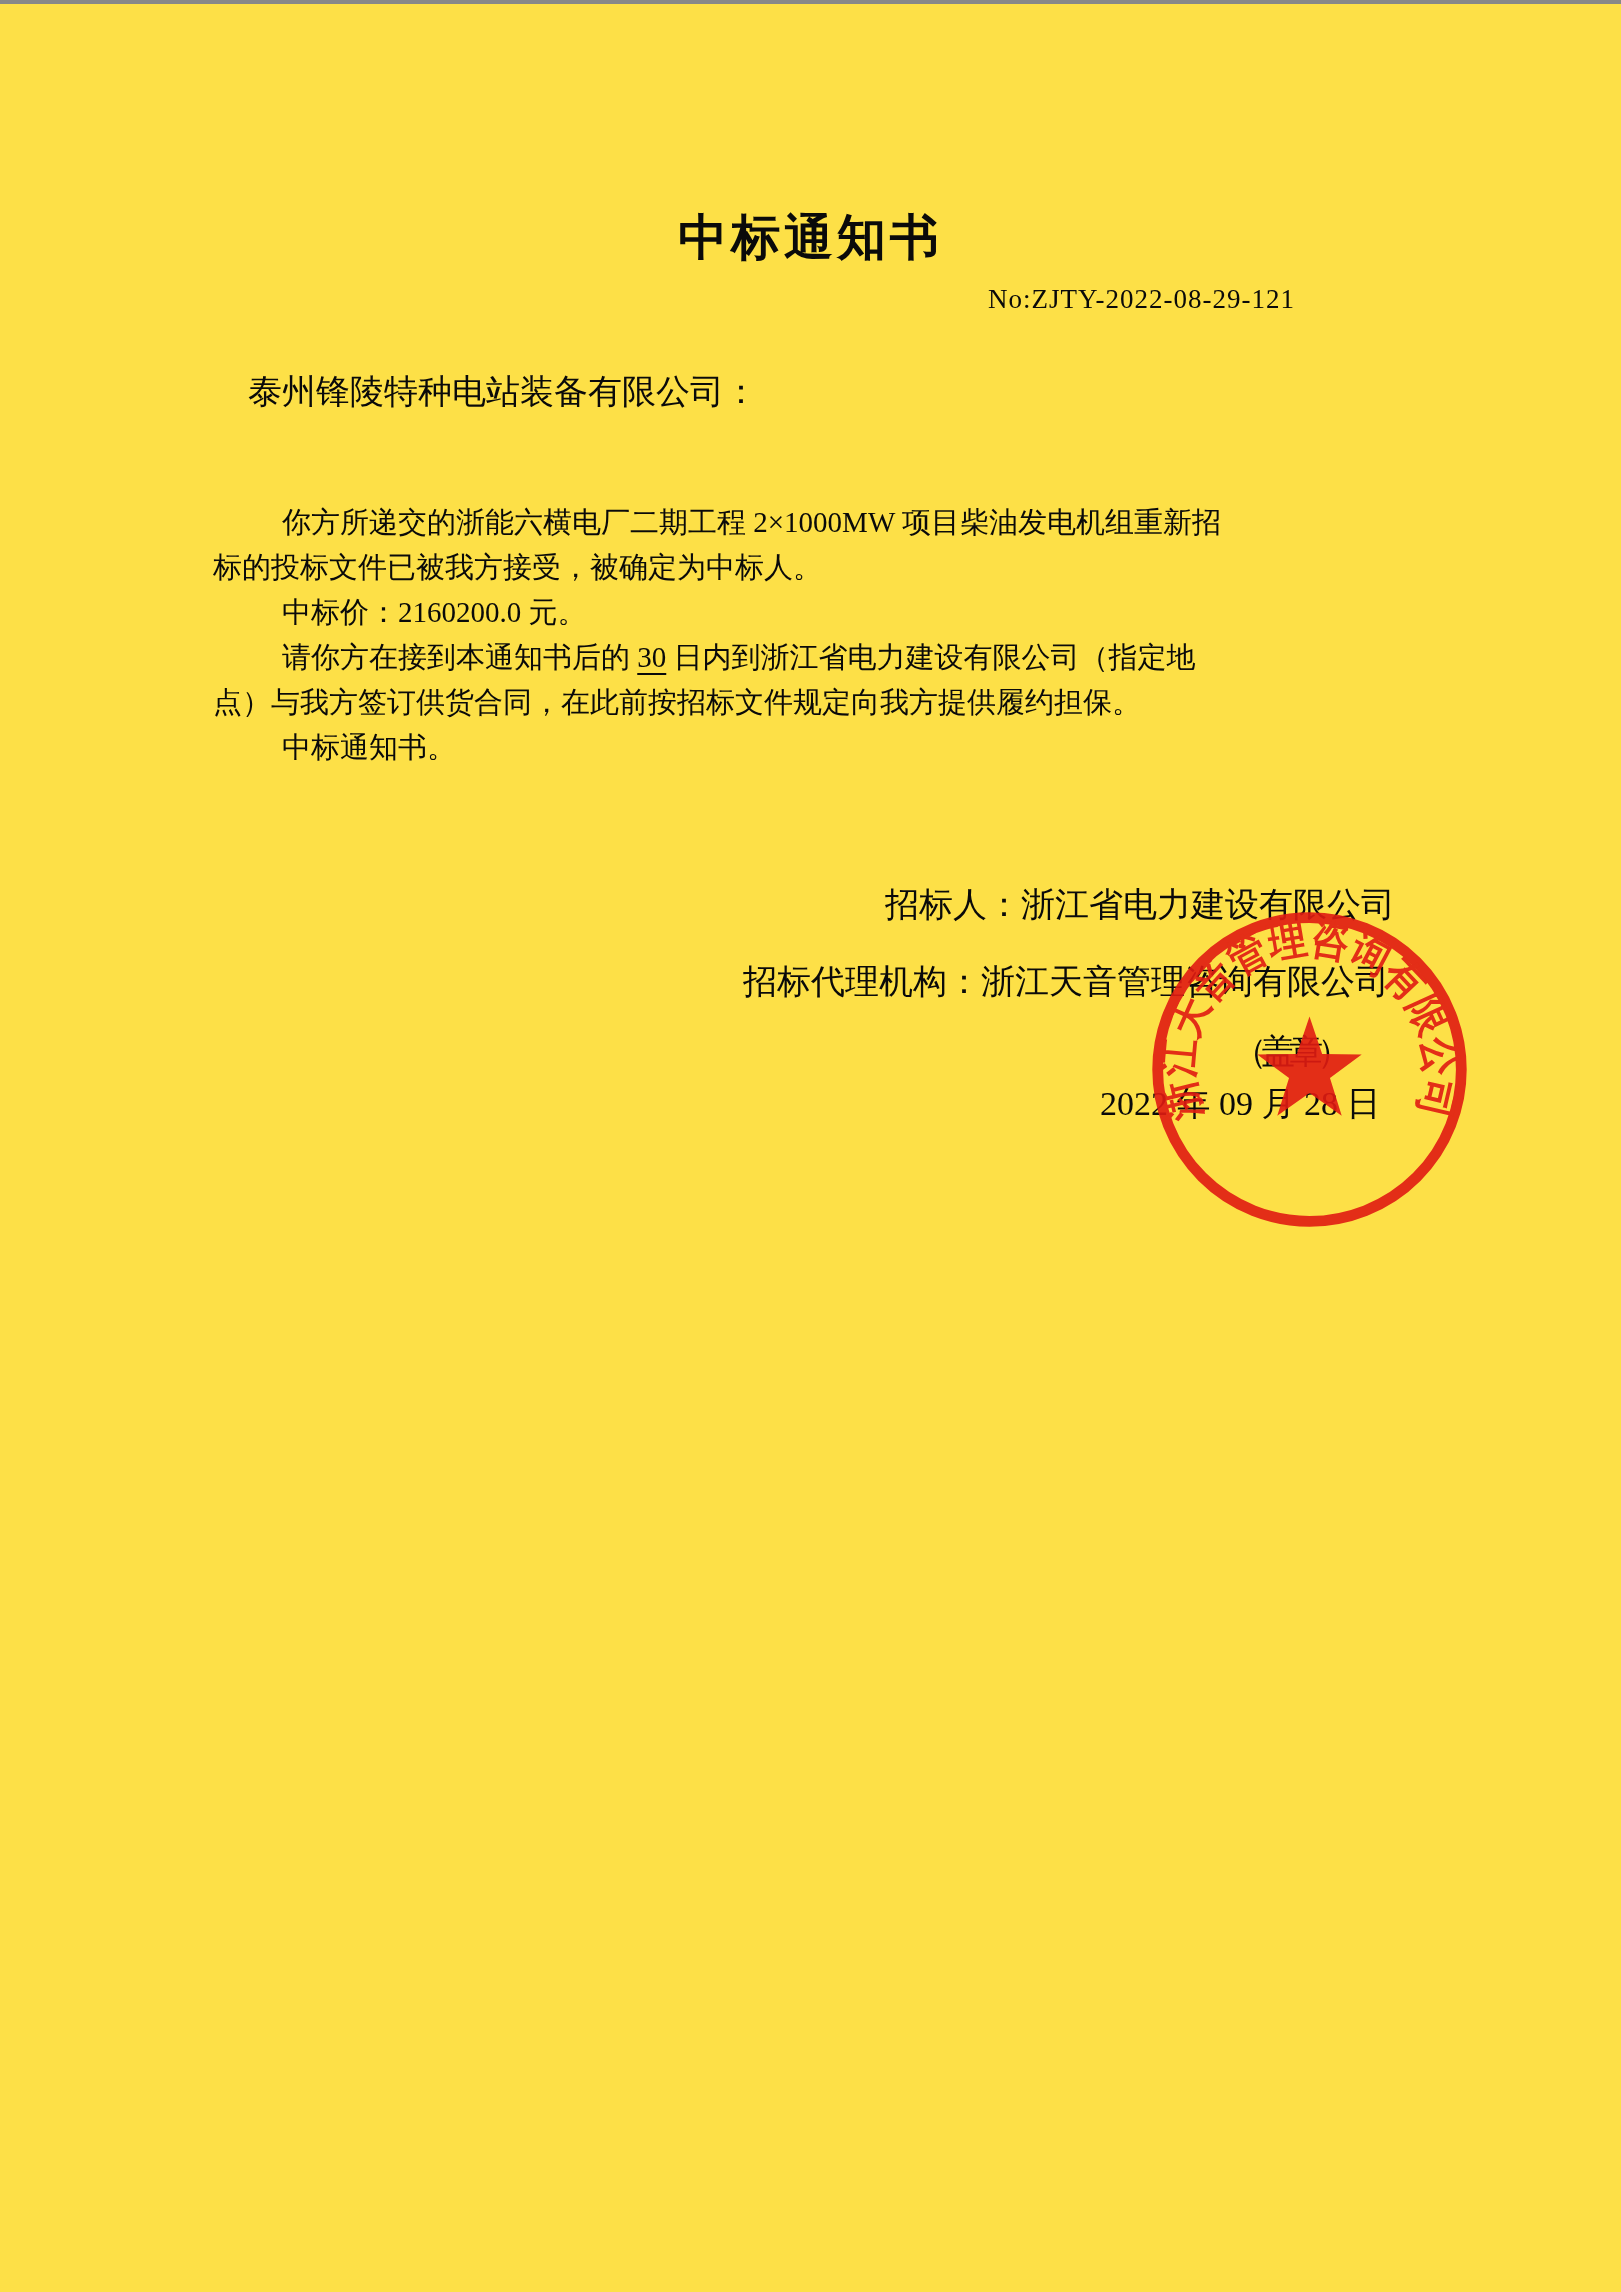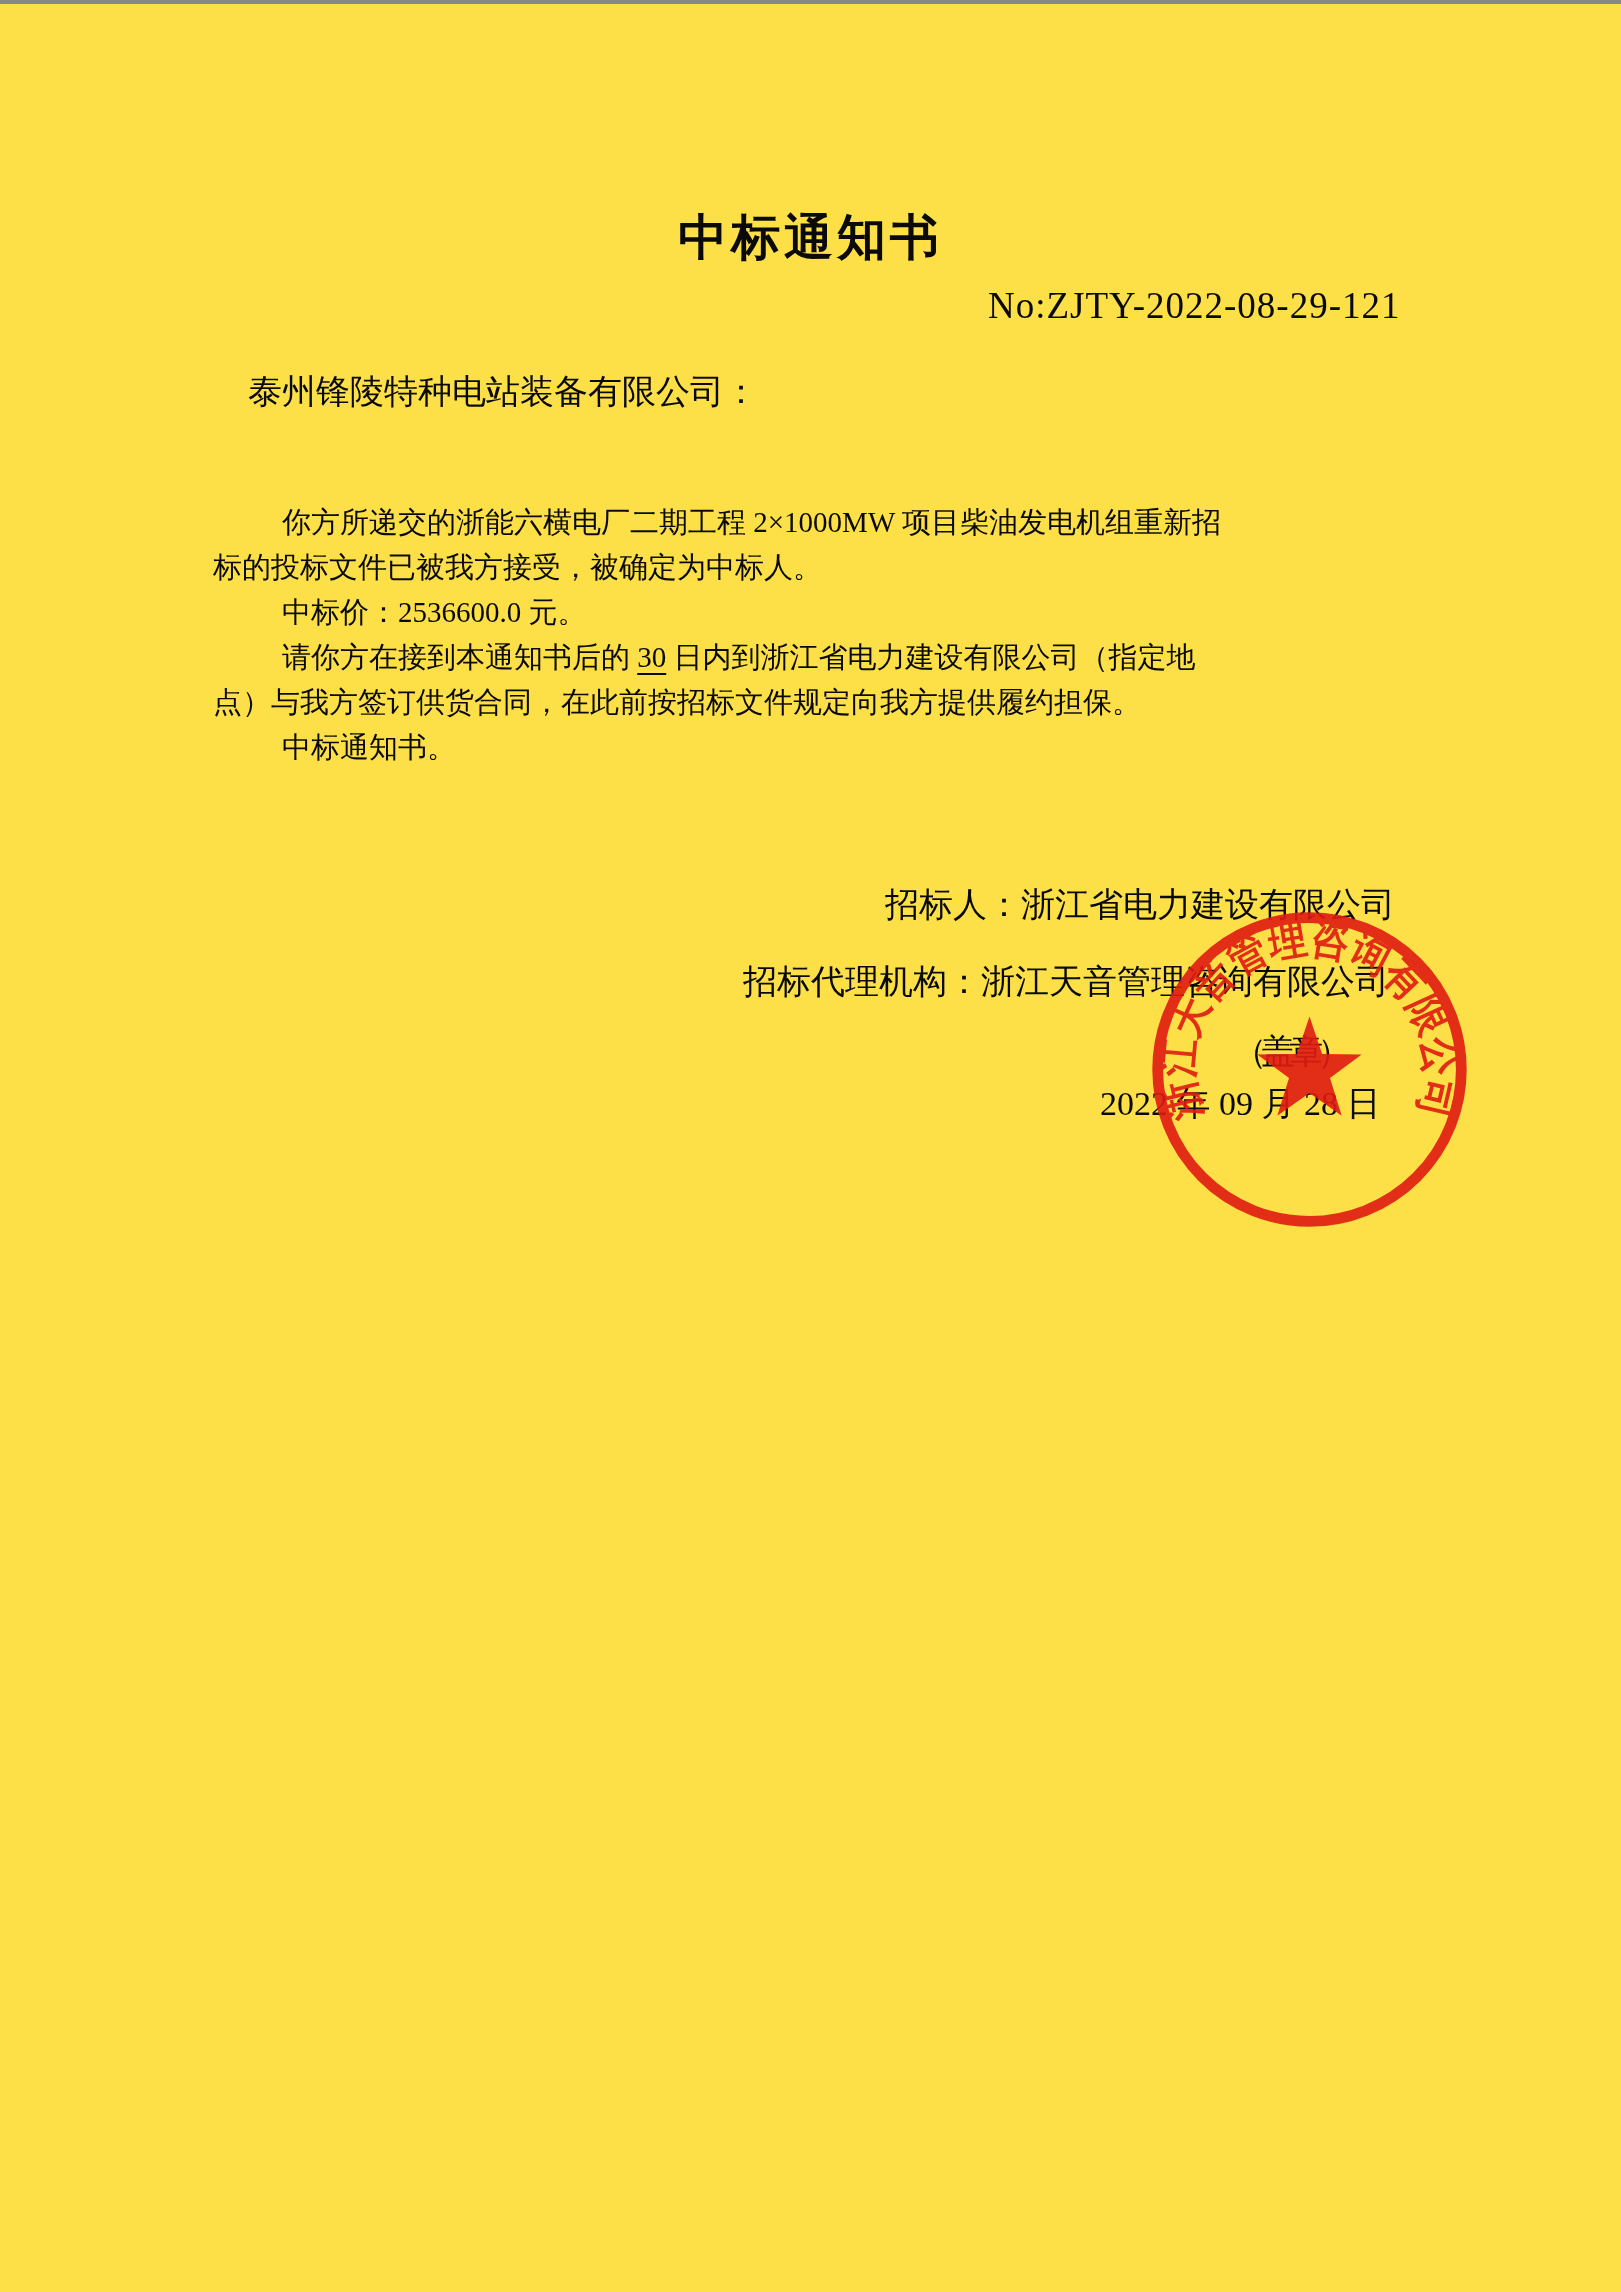--- a/index.html
+++ b/index.html
@@ -25,21 +25,21 @@
     text-align: center;
     font-size: 49px;
     font-weight: bold;
     letter-spacing: 3.9px;
     color: #0a0a0a;
   }
   .doc-no {
     position: absolute;
     left: 988px;
     top: 280px;
-    font-size: 37px;
+    font-size: 27px;
     letter-spacing: 1px;
     color: #0a0a0a;
     white-space: nowrap;
   }
   .addressee {
     position: absolute;
     left: 248px;
     top: 365px;
     font-size: 34px;
     color: #0a0a0a;
@@ -88,21 +88,21 @@
 
   <div class="doc-title">中标通知书</div>
 
   <div class="doc-no">No:ZJTY-2022-08-29-121</div>
 
   <div class="addressee">泰州锋陵特种电站装备有限公司：</div>
 
   <div class="body-block">
     <div class="body-line indent">你方所递交的浙能六横电厂二期工程 2×1000MW 项目柴油发电机组重新招</div>
     <div class="body-line">标的投标文件已被我方接受，被确定为中标人。</div>
-    <div class="body-line indent">中标价：2536600.0 元。</div>
+    <div class="body-line indent">中标价：2160200.0 元。</div>
     <div class="body-line indent">
       <span>请你方在接到本通知书后的 </span><span class="u30">30</span><span> 日内到浙江省电力建设有限公司（指定地</span>
     </div>
     <div class="body-line">点）与我方签订供货合同，在此前按招标文件规定向我方提供履约担保。</div>
     <div class="body-line indent">中标通知书。</div>
   </div>
 
   <div class="sig-line sig-tenderer">招标人：浙江省电力建设有限公司</div>
   <div class="sig-line sig-agency">招标代理机构：浙江天音管理咨询有限公司</div>
   <div class="sig-line sig-seal-note">（盖章）</div>

